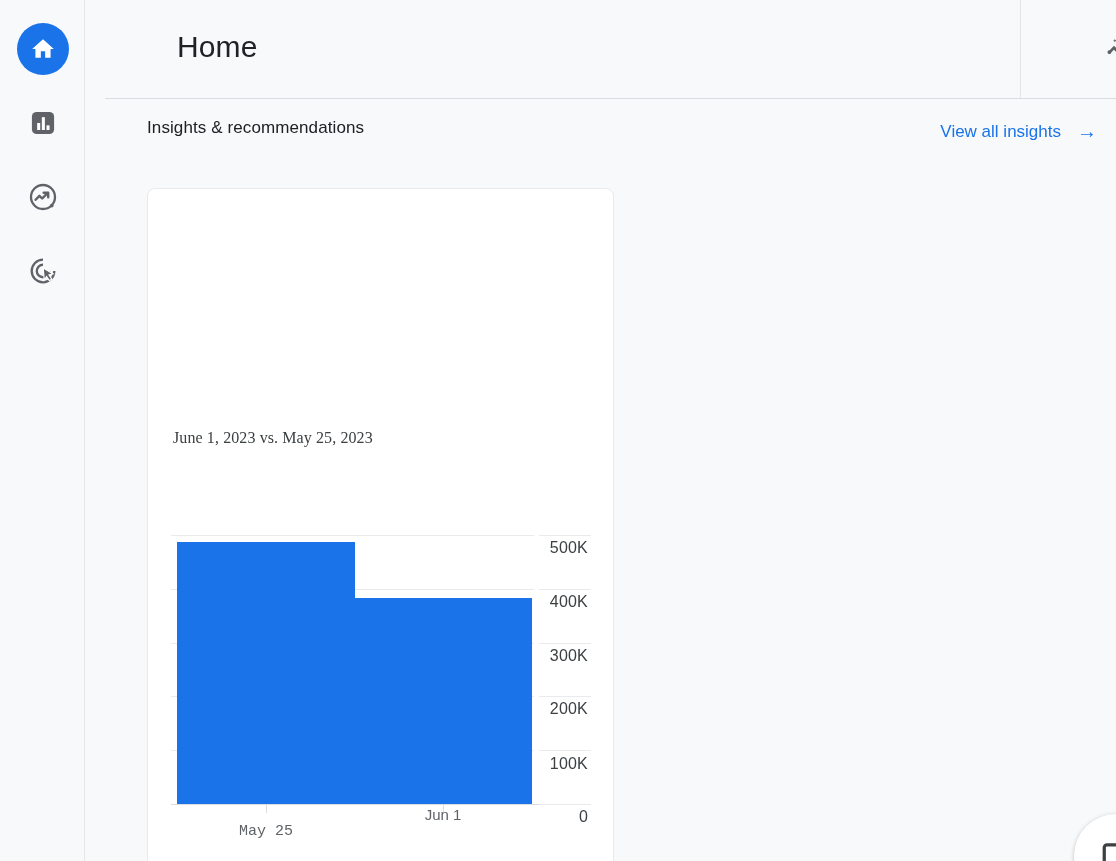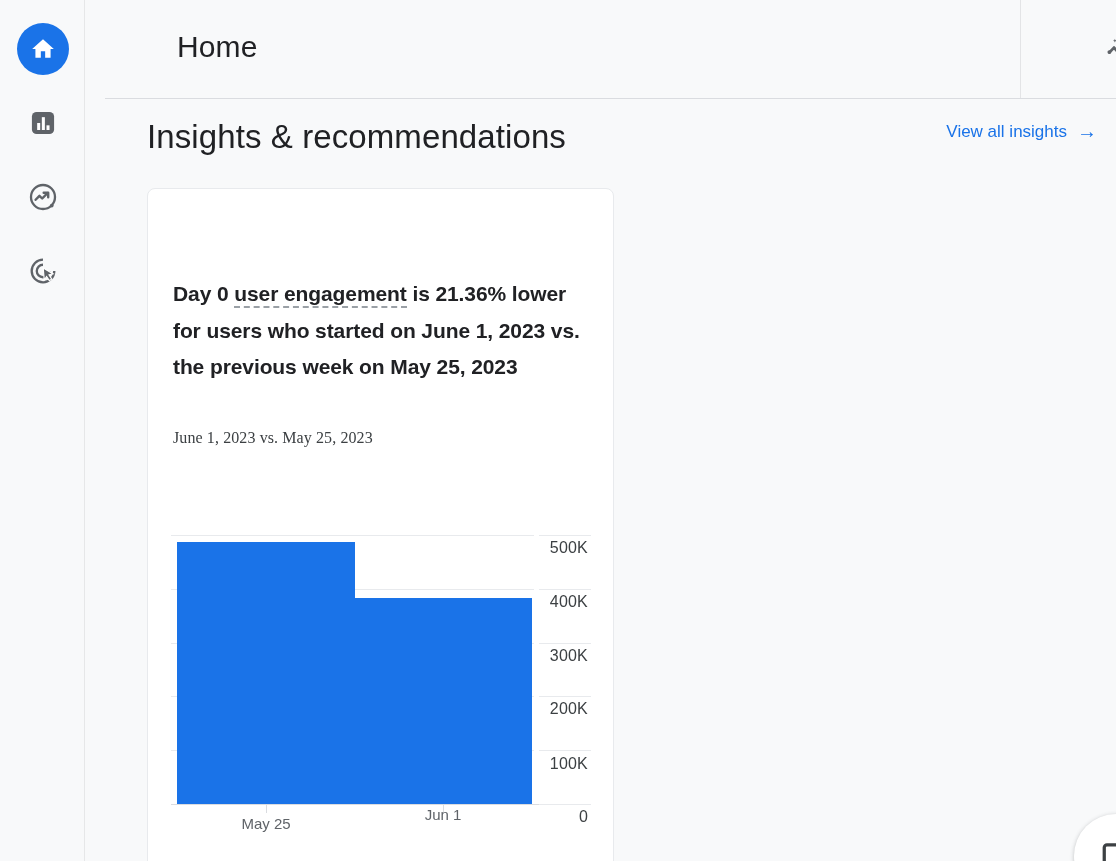--- a/index.html
+++ b/index.html
@@ -89,37 +89,37 @@
   }
   #section-header {
     position: absolute;
     left: 62px; top: 19px;
     width: 950px;
     height: 34px;
   }
   #section-title {
     position: absolute;
     left: 0; top: 0;
-    font-size: 33px;
+    font-size: 17px;
     font-weight: 400;
     color: #202124;
     letter-spacing: 0.1px;
     white-space: nowrap;
   }
   #view-all-insights-link {
     position: absolute;
     right: 0; top: 4px;
     font-size: 17px;
     font-weight: 500;
     color: #1a73e8;
     white-space: nowrap;
     cursor: pointer;
     display: flex;
     align-items: center;
-    gap: 10px;
+    gap: 16px;
     text-decoration: none;
     margin-left: 48px;
   }
   #view-all-insights-link .arrow {
     font-size: 20px;
     line-height: 1;
     position: relative;
     top: -1px;
   }
 
@@ -331,23 +331,20 @@
     <div id="section-title">Insights &amp; recommendations</div>
     <div id="view-all-insights-link">
       <span>View all insights</span>
       <span class="arrow">→</span>
     </div>
   </div>
 
   <div id="insight-card">
 
 
-    <div id="insight-headline">
-      <span>Day 0 </span><span id="insight-metric-term">user engagement</span><span> is 21.36% lower for users who started on June 1, 2023 vs. the previous week on May 25, 2023</span>
-    </div>
 
     <div id="insight-subtitle">June 1, 2023 vs. May 25, 2023</div>
 
 
     <div id="chart-area">
 
       <div id="baseline" style="top: 269px;"></div>
     <div class="gridline" style="top: 0px;"></div>
         <div class="axis-tick-rule" style="top: 0px;"></div>
         <div class="y-axis-label" style="top: 4px;">500K</div>
@@ -360,21 +357,21 @@
         <div class="gridline" style="top: 161px;"></div>
         <div class="axis-tick-rule" style="top: 161px;"></div>
         <div class="y-axis-label" style="top: 165px;">200K</div>
         <div class="gridline" style="top: 215px;"></div>
         <div class="axis-tick-rule" style="top: 215px;"></div>
         <div class="y-axis-label" style="top: 220px;">100K</div>
         <div class="axis-tick-rule" style="top: 269px;"></div>
         <div class="y-axis-label" style="top: 273px;">0</div>
         <div class="bar" title="May 25: 487K" style="left: 6px; top: 7px; width: 178px; height: 262px; background: rgb(26, 115, 232);"></div>
         <div class="x-tick" style="left: 95px; top: 270px;"></div>
-        <div class="x-axis-label" style="left: 35px; width: 120px; top: 280px;">May 25</div>
+        <div class="x-axis-label" style="left: 35px; width: 120px; top: 288px; font-family: Liberation Mono, monospace;">May 25</div>
         <div class="bar" title="Jun 1: 383K" style="left: 183px; top: 63px; width: 178px; height: 206px; background: rgb(26, 115, 232);"></div>
         <div class="x-tick" style="left: 272px; top: 270px;"></div>
         <div class="x-axis-label" style="left: 212px; width: 120px; top: 271px;">Jun 1</div>
       </div>
 
   </div>
 </div>
 
 <div id="feedback-fab">
   <span>

